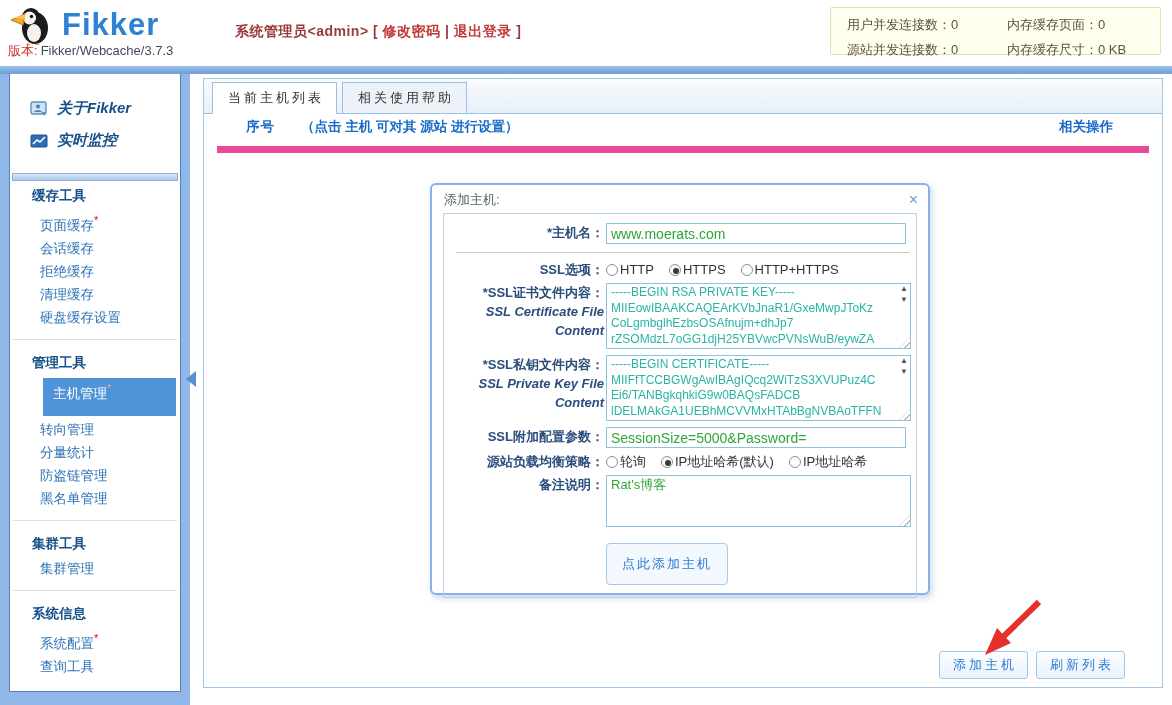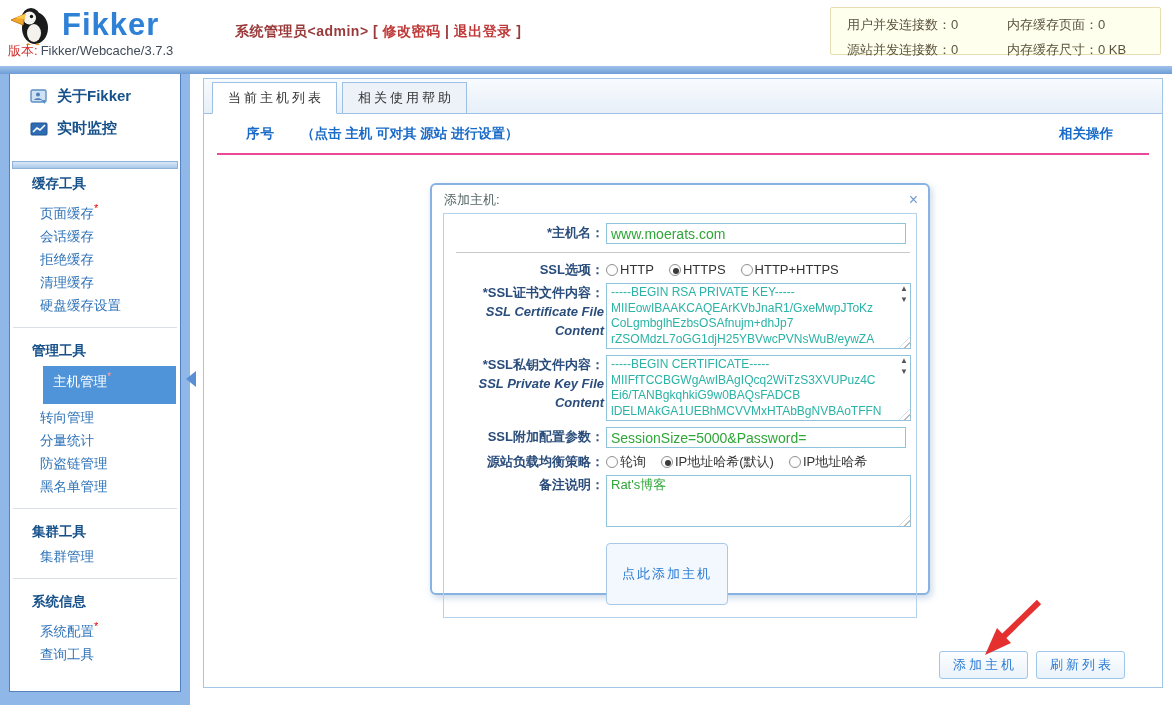--- a/index.html
+++ b/index.html
@@ -26,21 +26,21 @@
     display:grid; grid-template-columns: 160px 1fr; row-gap:7px;
     padding:8px 0 0 16px; font-size:13px; color:#5a543e;
   }
   .top-bar { position:absolute; left:0; top:66px; width:1172px; height:8px;
     background:linear-gradient(#9fc2ec,#6f9dd6); }
 
   
   .side-frame { position:absolute; left:0; top:74px; width:190px; height:631px; background:#8fb7e8; }
   .side-inner { position:absolute; left:9px; top:0; width:172px; height:618px;
     background:#fff; border:1px solid #5580c0; border-top:none; overflow:hidden; }
-  .side-top { padding:6px 0 4px 20px; }
+  .side-top { padding:18px 0 4px 20px;font-style:italic; }
   .side-top-item { display:flex; align-items:center; margin:7px 0 13px 0;
     font-size:15px; font-weight:bold; color:#17518a; cursor:pointer; }
   .side-top-item .sicon { margin-right:9px; display:inline-flex; }
   .side-divider { height:8px; margin:6px 2px 2px 2px;
     background:linear-gradient(#dbe8f6,#a9c7ea); border:1px solid #8fb2dc; }
   .sec-divider { border-top:1px solid #dadfe7; margin:10px 3px; }
   .sec-title { font-size:13.5px; font-weight:bold; color:#17518a; padding:4px 0 4px 22px; }
   .side-item { font-size:13.5px; color:#2e72b8; padding:4px 0 4px 30px; cursor:pointer; line-height:15px; }
   .side-item sup { color:#e00000; font-size:11px; }
   .side-item.active { background:#4f94d8; color:#fff; margin:2px 4px 2px 33px; padding:3px 0 16px 10px; }
@@ -52,21 +52,21 @@
   
   .main-box { position:absolute; left:203px; top:78px; width:960px; height:610px;
     background:#fff; border:1px solid #a3c6e6; }
   .tab-strip { height:35px; background:linear-gradient(#f8fbfe,#e7eff8);
     border-bottom:1px solid #9cc0e4; display:flex; align-items:flex-end; padding-left:8px; }
   .tab { font-size:13px; letter-spacing:3px; color:#333; padding:6px 12px 6px 15px;
     border:1px solid #9cc0e4; margin-right:5px; margin-bottom:-1px;
     background:#edf2f8; cursor:pointer; white-space:nowrap; }
   .tab.active { background:#fff; border-bottom:1px solid #fff; }
   .table-header { display:flex; align-items:center; font-size:13.5px; font-weight:bold;
-    color:#1a6bc8; margin:0 13px; padding:11px 0 10px 0; border-bottom:2px solid #ec4899; }
+    color:#1a6bc8; margin:0 13px; padding:4px 0 10px 0; border-bottom:7px solid #ec4899; }
   .th-index { margin-left:29px; letter-spacing:1px; }
   .th-hint { margin-left:26px; }
   .th-actions { margin-left:auto; margin-right:36px; }
   .footer-btns { position:absolute; right:37px; bottom:8px; display:flex; gap:8px; }
   .btn { font-size:13px; letter-spacing:3px; color:#2a7bd4;
     background:linear-gradient(#fdfeff,#e9f2fb); border:1px solid #a0c6e8;
     border-radius:3px; padding:4px 10px 4px 13px; cursor:pointer; white-space:nowrap; }
 
   
   .modal { position:absolute; left:430px; top:183px; width:500px; height:412px;
@@ -96,21 +96,21 @@
   .fake-textarea.green { color:#2fa638; font-size:13px; padding-right:8px; }
   .sb { position:absolute; right:0; top:0; width:15px; height:calc(100% - 13px);
     background:#f2f2f2; border-left:1px solid #dcdcdc; display:flex; flex-direction:column;
     justify-content:space-between; align-items:center; font-size:8px; color:#555; }
   .sb span { padding:1px 0; cursor:pointer; }
   .grip { position:absolute; right:0; bottom:0; width:12px; height:12px;
     background:repeating-linear-gradient(135deg,#bbb 0 1px,transparent 1px 4px);
     clip-path:polygon(100% 0,100% 100%,0 100%); }
   .note-area { height:52px; }
   .submit-btn { margin:12px 0 0 162px; font-size:13px; letter-spacing:2px; color:#2a7bd4;
-    background:#f2f8fd; border:1px solid #a8c8e8; border-radius:4px; padding:21px 15px; cursor:pointer; }
+    background:#f2f8fd; border:1px solid #a8c8e8; border-radius:4px; padding:11px 15px; cursor:pointer; }
 
   .red-arrow { position:absolute; left:973px; top:597px; width:78px; height:64px; pointer-events:none; }
 </style>
 </head>
 <body>
 
 <div class="logo-row">
   <svg width="44" height="42" viewBox="0 0 44 42">
     <ellipse cx="25" cy="24" rx="13" ry="16" fill="#1b1b1b"></ellipse>
     <circle cx="21" cy="13" r="9" fill="#1b1b1b"></circle>

